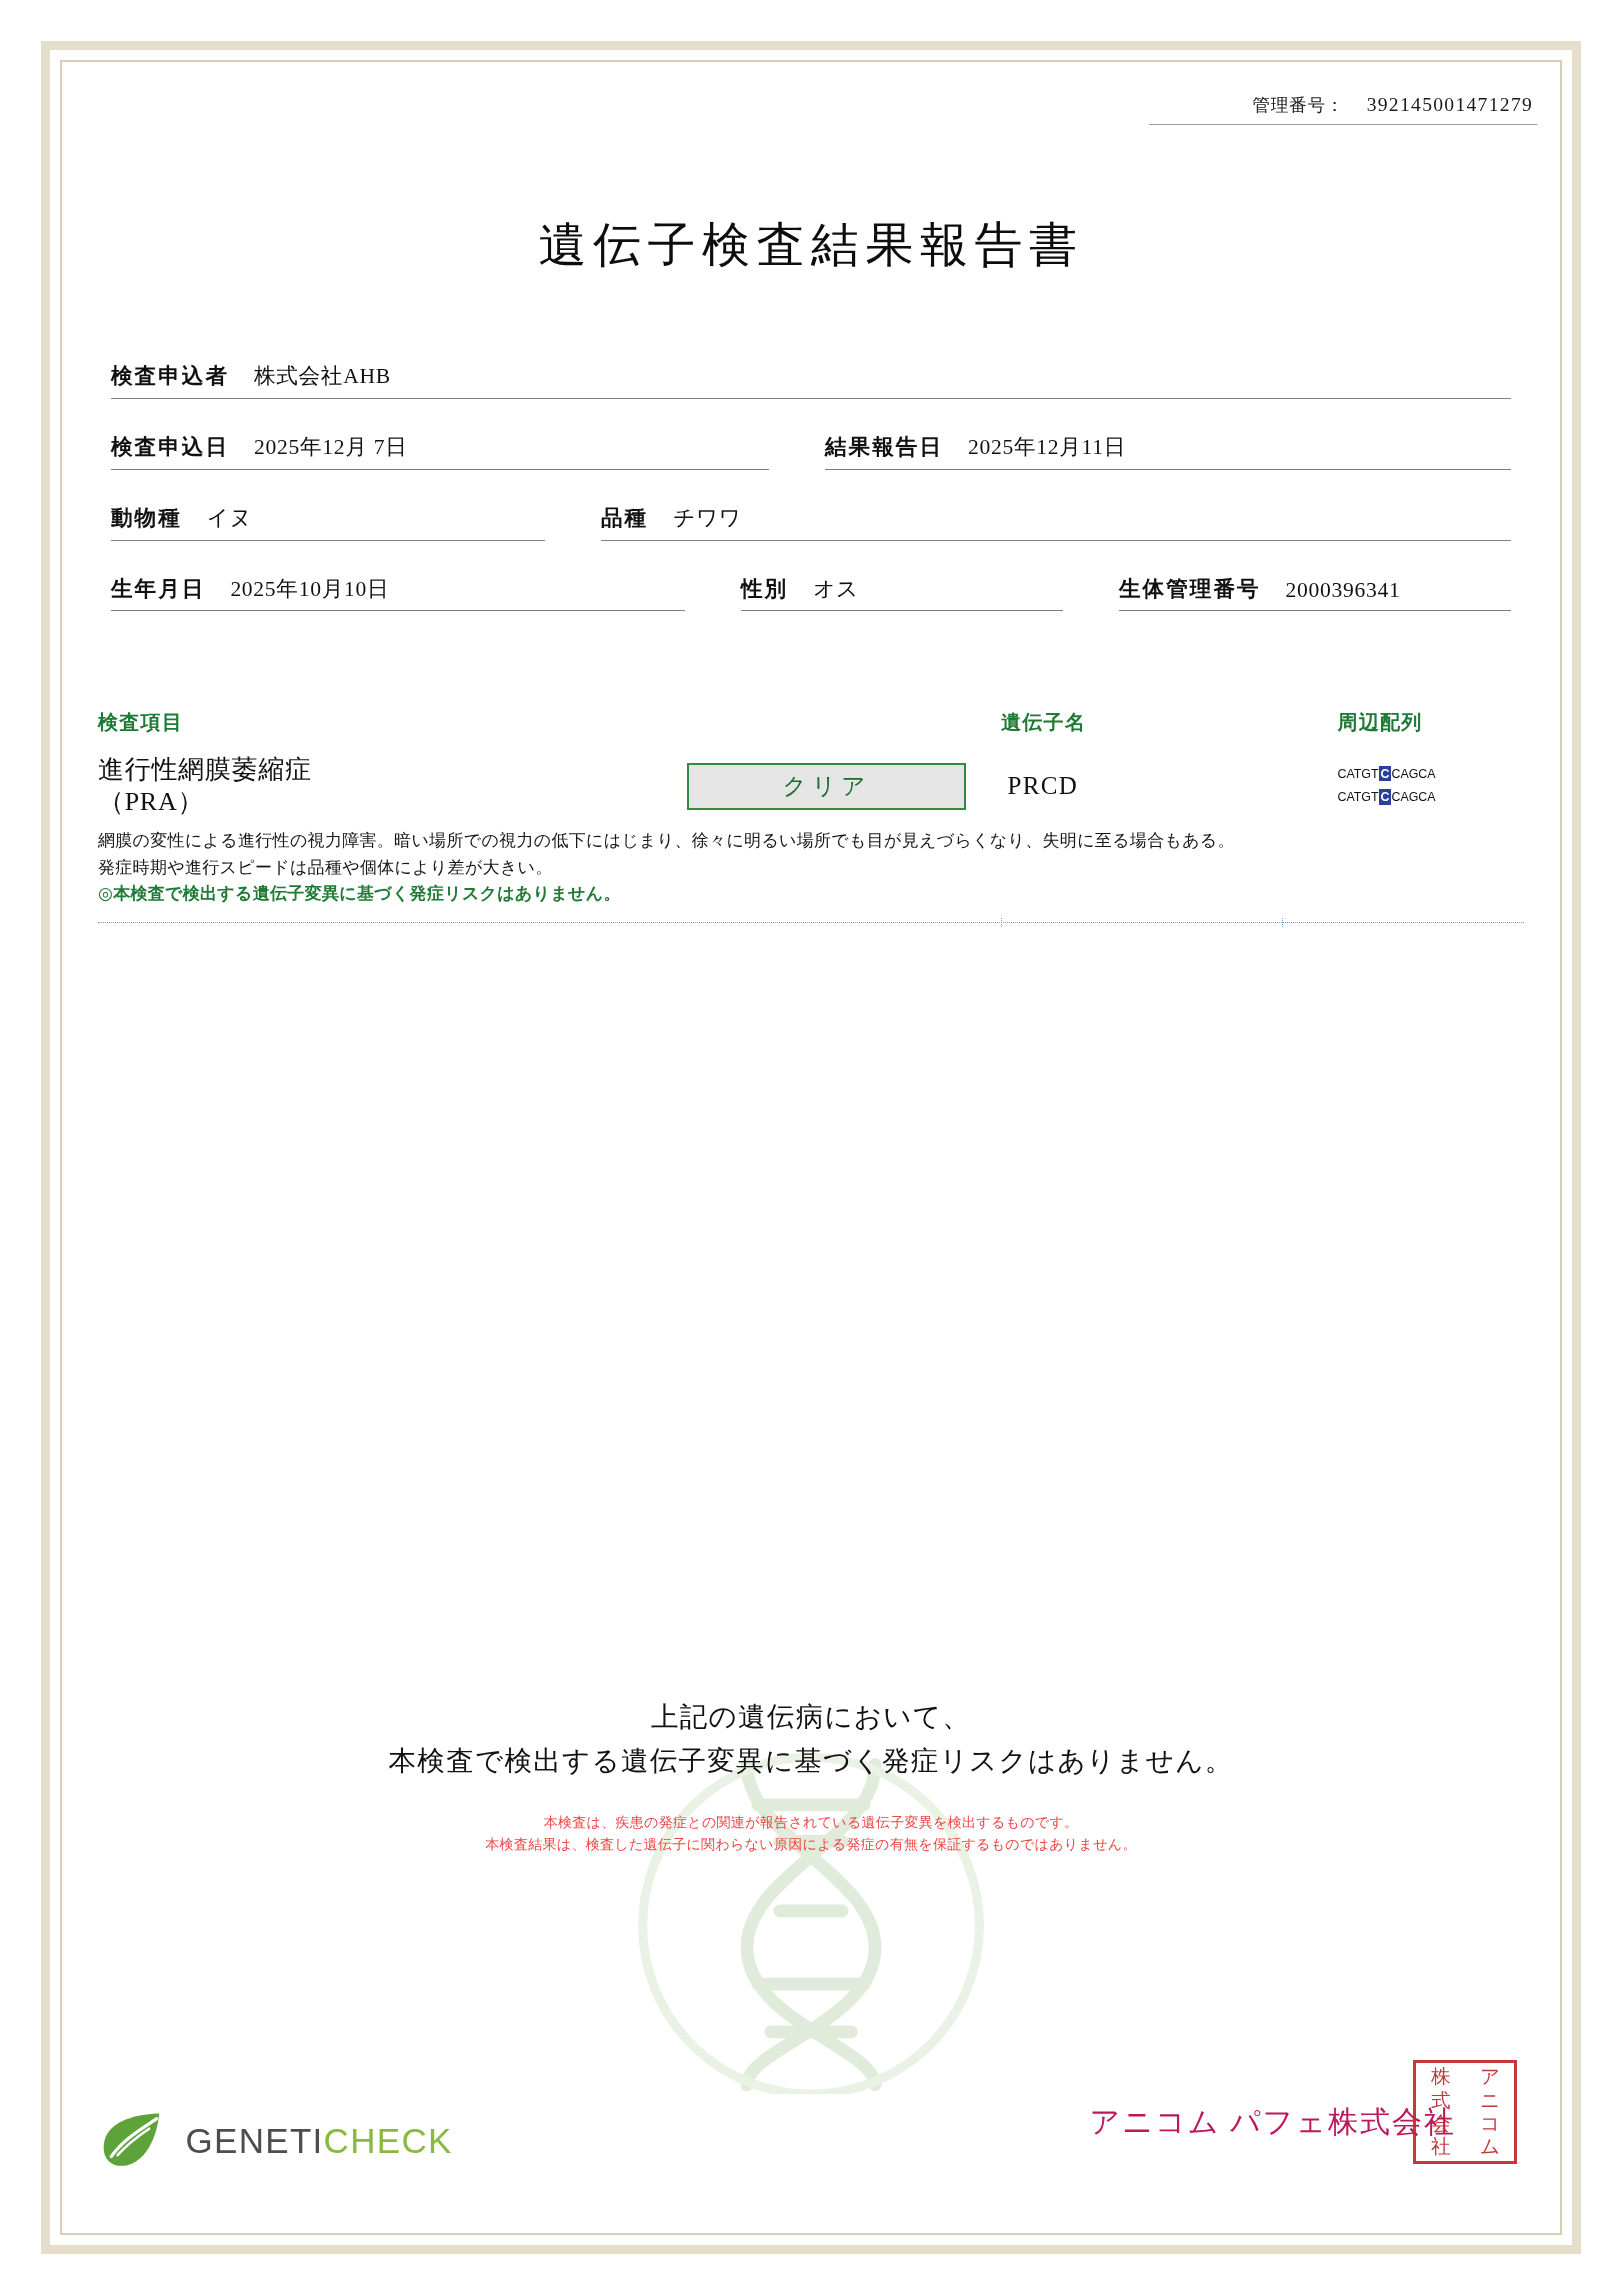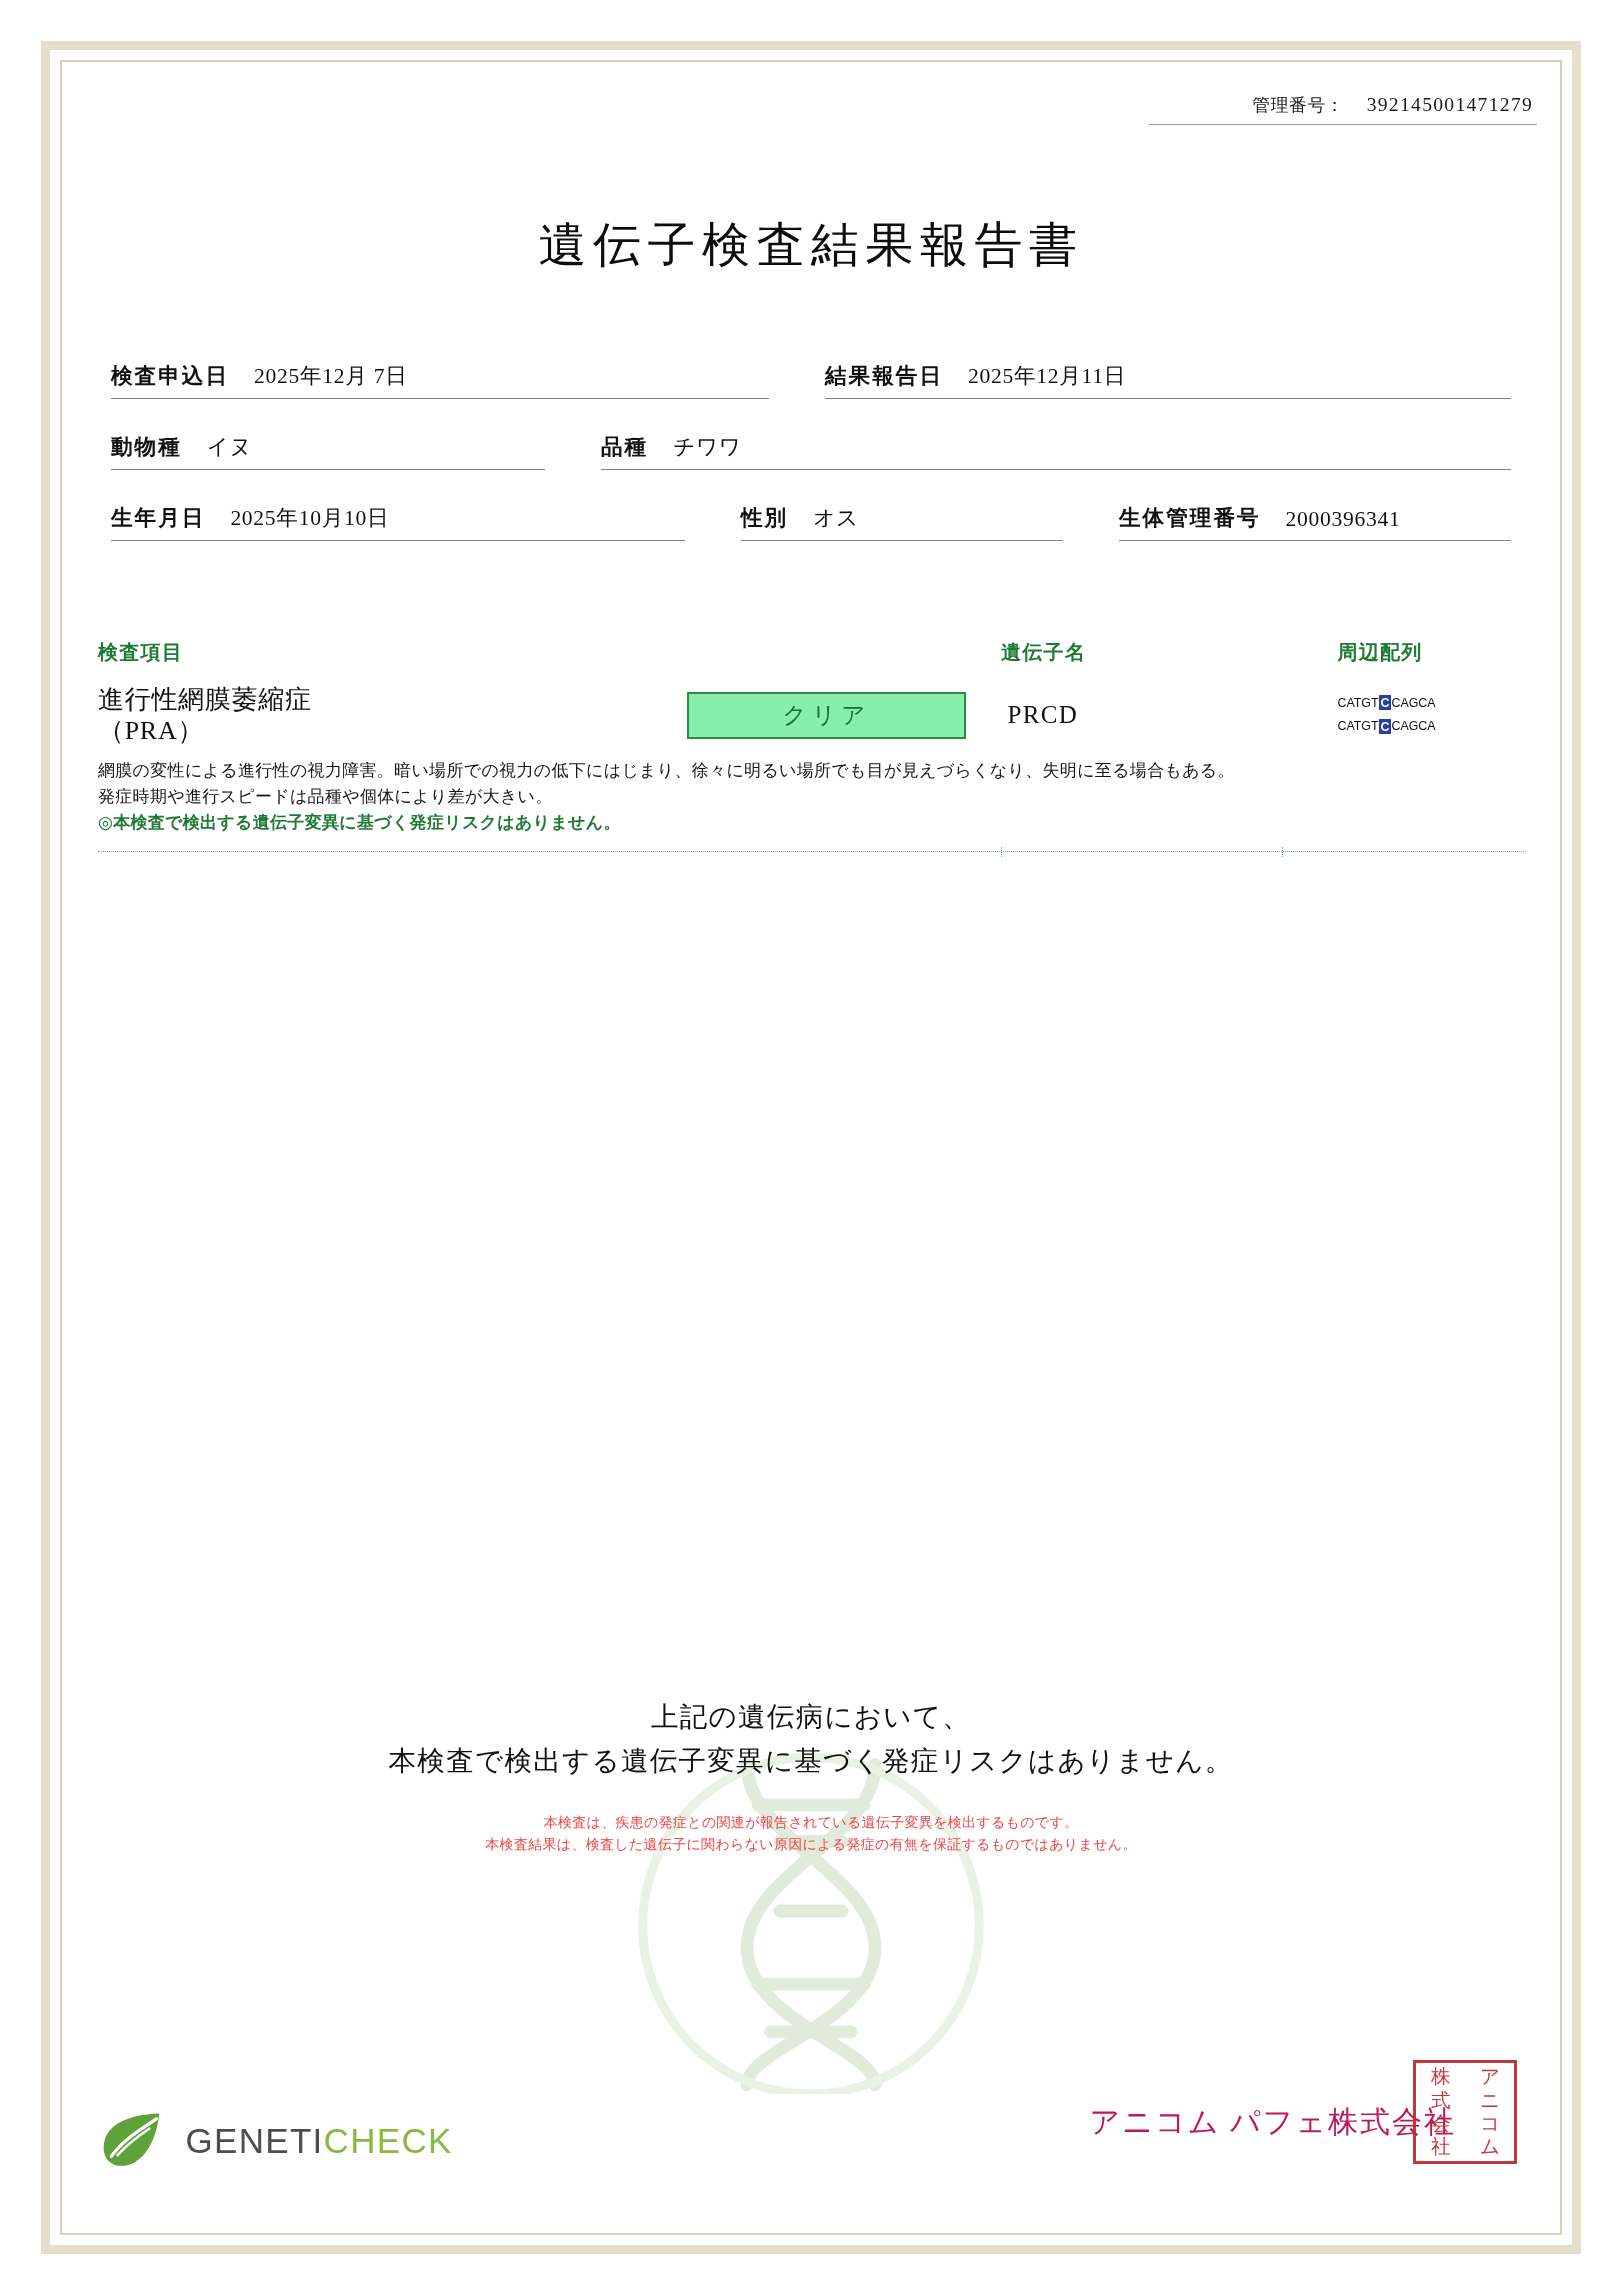--- a/index.html
+++ b/index.html
@@ -161,21 +161,21 @@
   .judge-box {
     width: 275px;
     height: 43px;
     border: 2px solid #2f8a45;
     display: flex;
     align-items: center;
     justify-content: center;
     font-size: 23.6px;
     letter-spacing: 5.2px;
     color: #1a6e2e;
-    background: #86efac;
+    background: #e5e5e5;
   }
   .gene-name {
     width: 281px;
     font-size: 25px;
     letter-spacing: 1.3px;
     color: #111;
     padding-left: 6.5px;
   }
   .seq-col {
     width: 196px;
@@ -337,20 +337,26 @@
       <div class="ctrl-box">
         <span class="ctrl-label">管理番号：</span>
         <span class="ctrl-value">392145001471279</span>
       </div>
     </div>
 
     <div class="doc-title">遺伝子検査結果報告書</div>
 
     <div class="meta">
 
+      <div class="meta-row">
+        <div class="field f-applicant">
+          <span class="lab">検査申込者</span>
+          <span class="val">株式会社AHB</span>
+        </div>
+      </div>
 
       <div class="meta-row">
         <div class="field f-applydate">
           <span class="lab">検査申込日</span>
           <span class="val">2025年12月 7日</span>
         </div>
         <div class="field f-reportdate">
           <span class="lab">結果報告日</span>
           <span class="val">2025年12月11日</span>
         </div>

